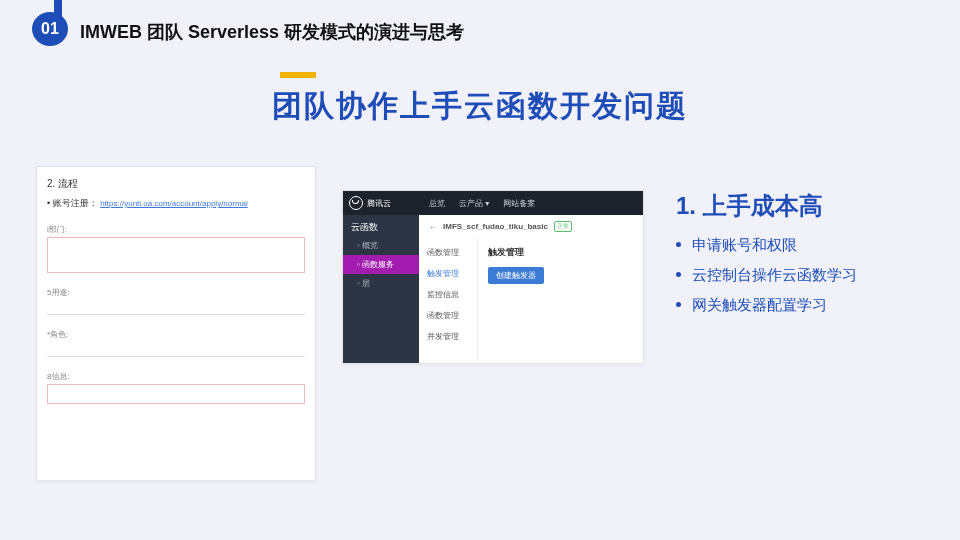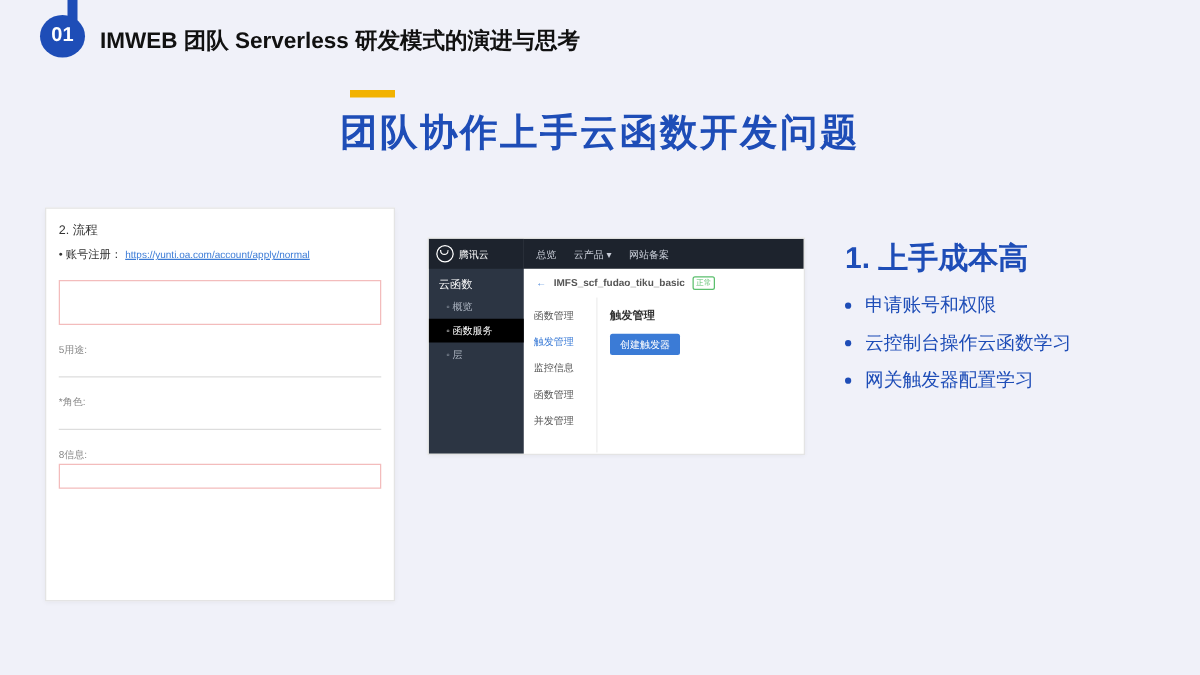--- a/index.html
+++ b/index.html
@@ -22,21 +22,21 @@
 
   
   .panel-mid{position:absolute;left:342px;top:190px;width:300px;height:172px;background:#fff;border:1px solid #e4e4e4;box-shadow:0 1px 4px rgba(0,0,0,.06);display:flex;font-size:9px;color:#333;overflow:hidden}
   .pm-side{width:76px;background:#2c3543;display:flex;flex-direction:column;color:#c9ced8}
   .pm-top{height:24px;background:#1d232d;display:flex;align-items:center;padding-left:6px;gap:4px}
   .pm-logo{width:12px;height:12px;border:1.2px solid #fff;border-radius:50%;position:relative}
   .pm-logo:after{content:"";position:absolute;left:2px;top:3px;width:5px;height:3px;border:1px solid #fff;border-top:none;border-radius:0 0 4px 4px}
   .pm-brand{color:#fff;font-size:8px}
   .pm-cat{font-size:9px;color:#fff;padding:6px 8px 2px}
   .pm-item{font-size:8px;padding:4px 8px 4px 14px;color:#aeb6c2}
-  .pm-item.sel{background:#000000;color:#fff}
+  .pm-item.sel{background:#a21caf;color:#fff}
   .pm-body{flex:1;display:flex;flex-direction:column}
   .pm-topbar{height:24px;background:#1d232d;color:#c9ced8;font-size:8px;display:flex;align-items:center;gap:14px;padding-left:10px}
   .pm-crumb{padding:6px 10px;font-size:8px;color:#555;display:flex;align-items:center;gap:6px}
   .pm-back{color:#3b7bd6}
   .pm-tag{display:inline-block;border:1px solid #5bbf6d;color:#5bbf6d;font-size:6px;padding:0 2px;border-radius:2px}
   .pm-sub{display:flex;height:calc(100% - 48px)}
   .pm-menu{width:58px;border-right:1px solid #eee;padding-top:4px}
   .pm-mi{font-size:8px;color:#555;padding:5px 8px}
   .pm-mi.on{color:#3b7bd6}
   .pm-main{flex:1;padding:8px 10px}
@@ -60,20 +60,21 @@
   <div class="accent"></div>
   <div class="main-title">团队协作上手云函数开发问题</div>
 
   <div class="panel-left">
     <div class="pl-h">2. 流程</div>
     <div>
       • <span>账号注册：</span>
       <a class="pl-link">https://yunti.oa.com/account/apply/normal</a>
     </div>
     <div class="pl-row">
+      <div class="pl-lab">i部门:</div>
       <div class="pl-box2"></div>
     </div>
     <div class="pl-row">
       <div class="pl-lab">5用途:</div>
       <div class="pl-line"></div>
     </div>
     <div class="pl-row">
       <div class="pl-lab">*角色:</div>
       <div class="pl-line"></div>
     </div>

